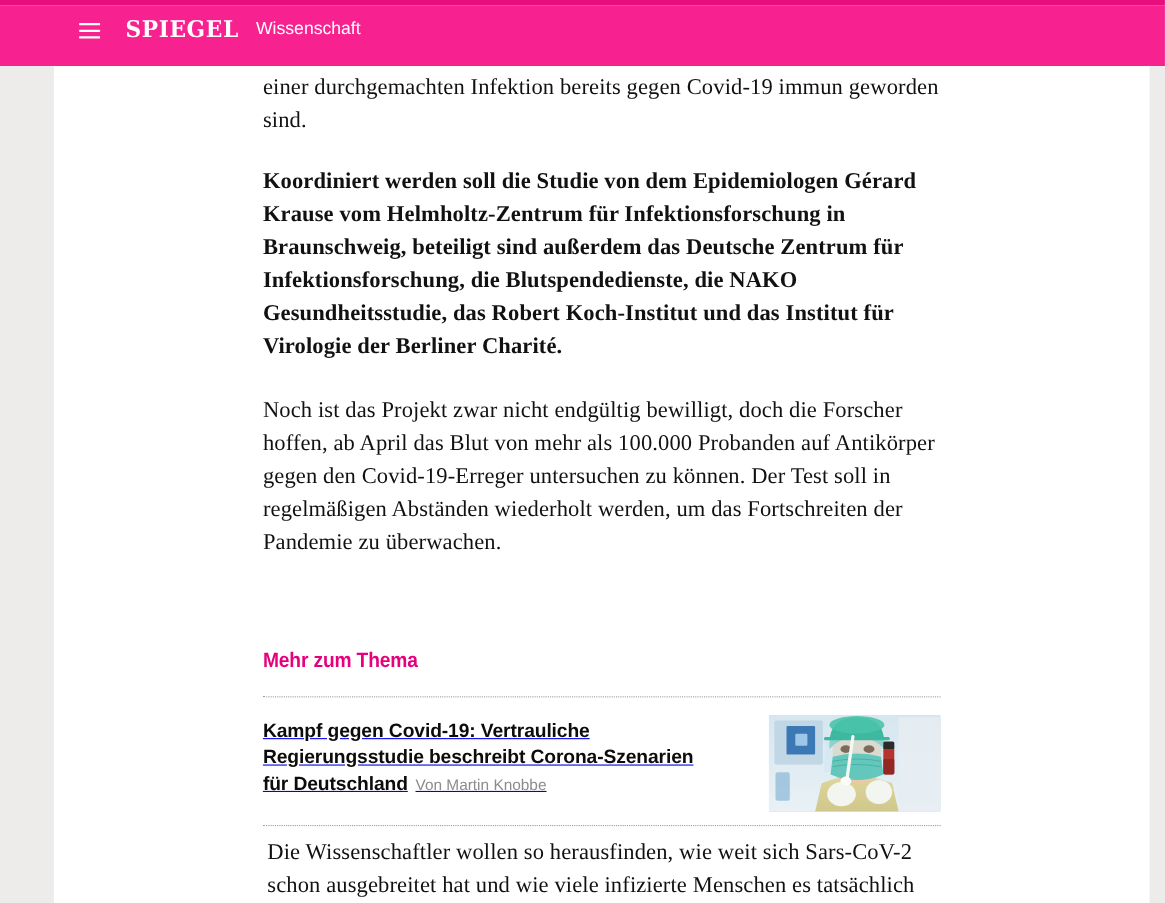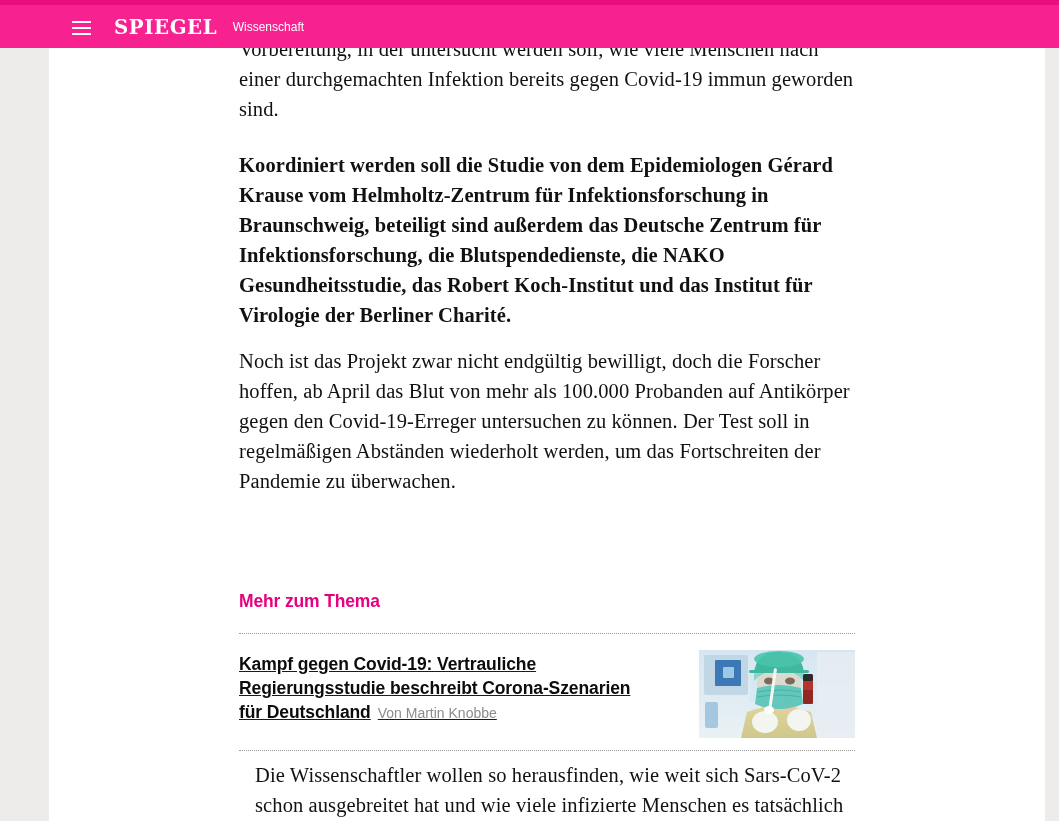--- a/index.html
+++ b/index.html
@@ -38,21 +38,21 @@
     left: 0; top: 0;
     width: 1059px;
     height: 5px;
     background: #ea0d7f;
     z-index: 60;
   }
   .site-header {
     position: absolute;
     left: 0; top: 5px;
     width: 1059px;
-    height: 43px;
+    height: 55px;
     background: #f7218f;
     z-index: 55;
   }
   .header-inner {
     position: relative;
     height: 43px;
   }
   .menu-button {
     position: absolute;
     left: 68px;
@@ -92,21 +92,21 @@
     font-weight: bold;
     font-size: 21px;
     letter-spacing: 0.6px;
     color: #ffffff;
     transform: scaleX(0.94);
     transform-origin: left center;
   }
   .brand-section {
     font-family: "Liberation Sans", sans-serif;
     font-weight: 400;
-    font-size: 12px;
+    font-size: 16px;
     color: #ffffff;
     margin-left: 9px;
   }
 
   
   .article {
     position: absolute;
     left: 190px;
     top: 0;
     width: 616px;
@@ -115,22 +115,22 @@
     font-family: "Liberation Serif", "DejaVu Serif", serif;
     font-size: 20.5px;
     line-height: 30px;
     color: #111111;
     margin: 0;
     padding: 0;
     letter-spacing: 0.1px;
   }
   .para-1 { position: absolute; left: 0; top: 4px;  width: 616px; }
   .para-2 { position: absolute; left: 0; top: 150px; width: 600px; font-weight: bold; }
-  .para-3 { position: absolute; left: 0; top: 346px; width: 616px; }
-  .para-4 { position: absolute; left: 16px; top: 760px; width: 620px; }
+  .para-3 { position: absolute; left: 0; top: 358px; width: 616px; }
+  .para-4 { position: absolute; left: 4px; top: 760px; width: 620px; }
 
   
   .more-block {
     position: absolute;
     left: 190px;
     top: 590px;
     width: 616px;
   }
   .more-heading {
     font-family: "Liberation Sans", sans-serif;

